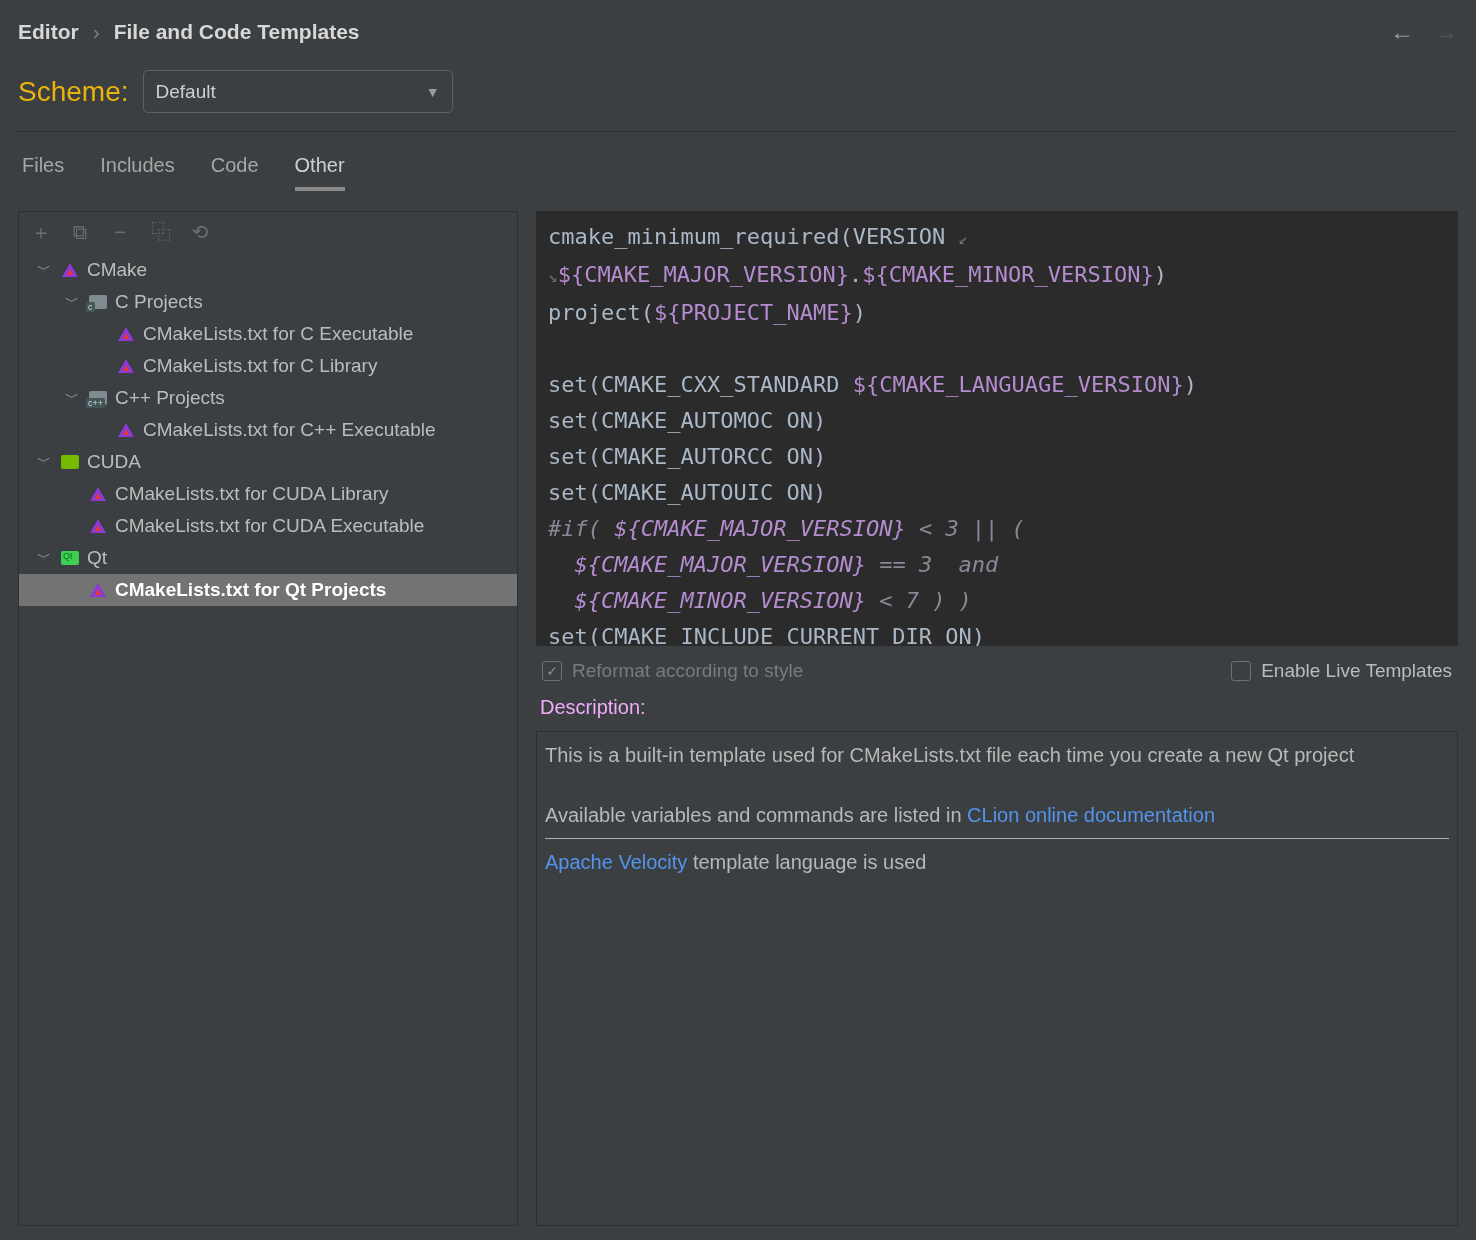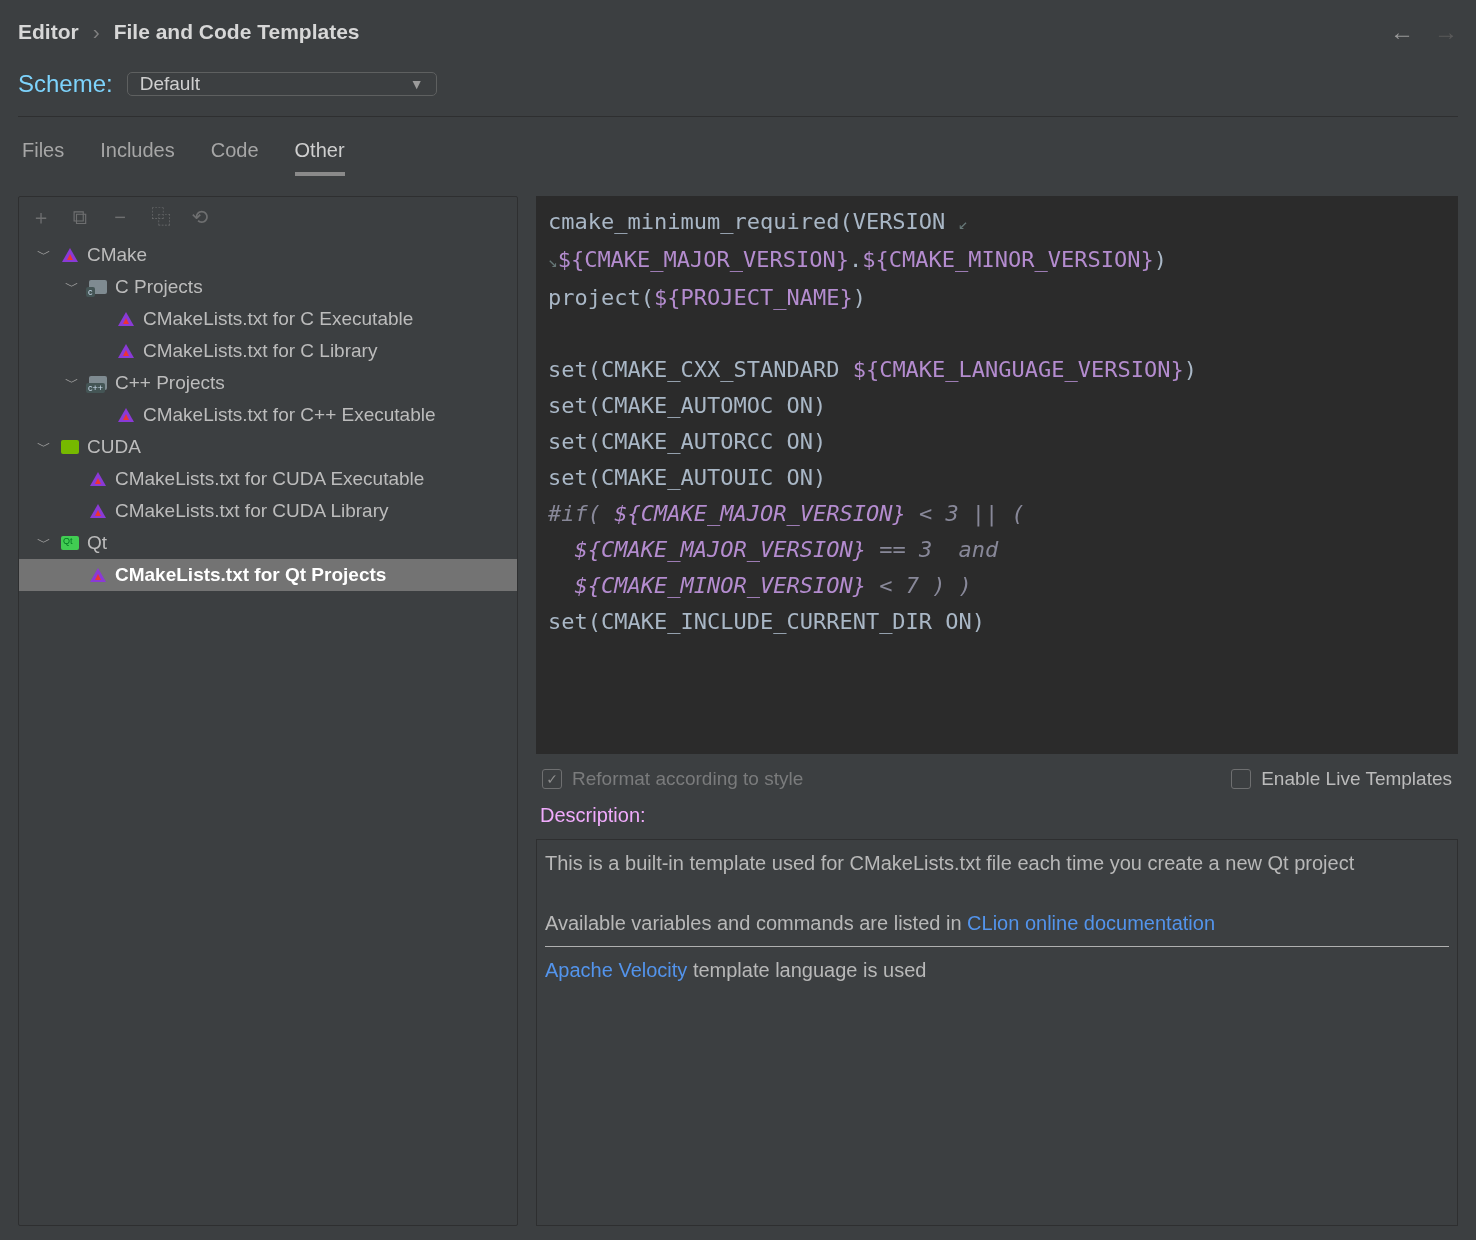--- a/index.html
+++ b/index.html
@@ -40,24 +40,24 @@
   }
   .nav-arrows span:first-child { color: #9a9a9a; }
   .nav-arrows span:last-child { color: #5a5a5a; }
   .scheme-row {
     display: flex;
     align-items: center;
     gap: 14px;
     padding: 6px 0 18px 0;
     border-bottom: 1px solid #2e2f30;
   }
-  .scheme-label { font-size: 24px; color: #7dd3fc; }
+  .scheme-label { font-size: 28px; color: #eab308; }
   .scheme-select {
     width: 310px;
-    height: 24px;
+    height: 43px;
     background: #3c3f41;
     border: 1px solid #5e6060;
     border-radius: 5px;
     display: flex;
     align-items: center;
     justify-content: space-between;
     padding: 0 12px;
     color: #cfcfcf;
     font-size: 19px;
   }
@@ -154,21 +154,21 @@
   .icon-qt::after{content:'Qt';position:absolute;font-size:9px;color:#072;left:2px;top:0;}
   .right-panel {
     flex: 1;
     display: flex;
     flex-direction: column;
     gap: 12px;
     min-width: 0;
   }
   .code-area {
     background: #2b2b2b;
-    height: 558px;
+    height: 435px;
     font-family: "Menlo","Consolas",monospace;
     font-size: 22px;
     line-height: 36px;
     color: #a9b7c6;
     padding: 8px 12px;
     white-space: pre;
     overflow: hidden;
   }
   .code-area .v { color: #b48ccf; }
   .code-area .d { color: #889; font-style: italic; }
@@ -302,29 +302,29 @@
               <span class="icon-cuda"></span>
             </span>
           <span>CUDA</span>
         </div>
         <div class="tree-row">
           <span class="indent" style="width:38px"></span>
           <span class="chev empty">·</span>
           <span class="icon">
               <span class="icon-cmake"></span>
             </span>
+          <span>CMakeLists.txt for CUDA Library</span>
+        </div>
+        <div class="tree-row">
+          <span class="indent" style="width:38px"></span>
+          <span class="chev empty">·</span>
+          <span class="icon">
+              <span class="icon-cmake"></span>
+            </span>
           <span>CMakeLists.txt for CUDA Executable</span>
-        </div>
-        <div class="tree-row">
-          <span class="indent" style="width:38px"></span>
-          <span class="chev empty">·</span>
-          <span class="icon">
-              <span class="icon-cmake"></span>
-            </span>
-          <span>CMakeLists.txt for CUDA Library</span>
         </div>
 
         <div class="tree-row">
           <span class="indent" style="width:10px"></span>
           <span class="chev">﹀</span>
           <span class="icon">
               <span class="icon-qt"></span>
             </span>
           <span>Qt</span>
         </div>

